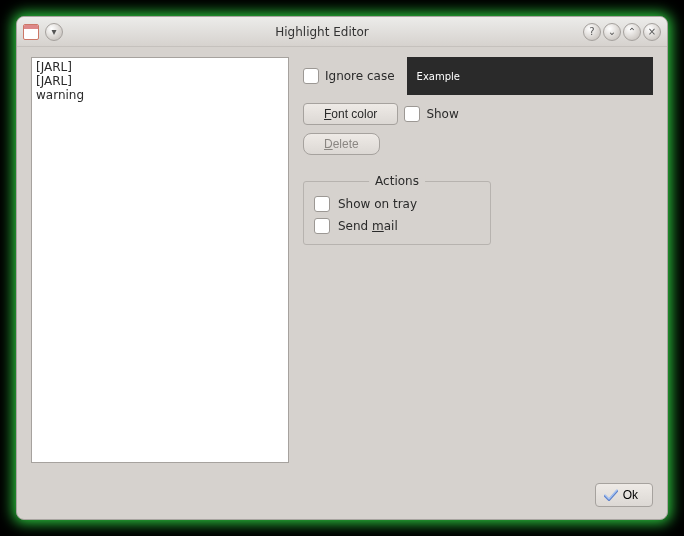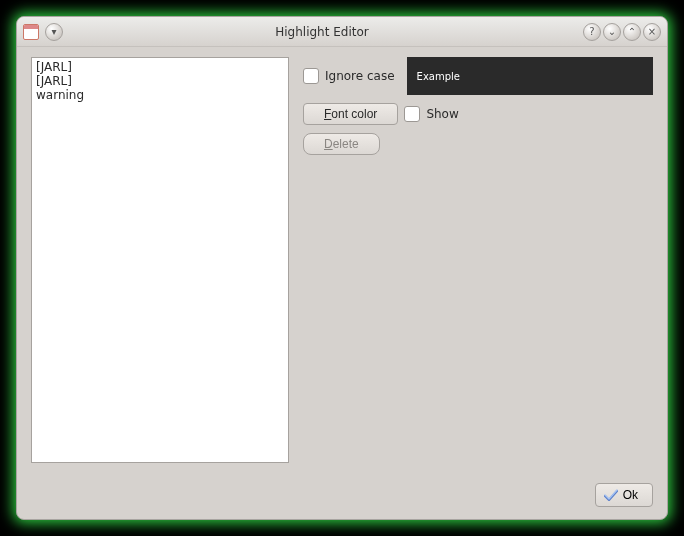--- a/index.html
+++ b/index.html
@@ -195,20 +195,31 @@
       <div class="row">
         <button class="btn"><span class="ul">F</span><span>ont color</span></button>
         <span class="checkbox"></span>
         <span class="cblabel">Show</span>
       </div>
 
       <div class="row">
         <button class="btn disabled"><span class="ul">D</span><span>elete</span></button>
       </div>
 
+      <div class="group">
+        <span class="group-title">Actions</span>
+        <div class="grow">
+          <span class="checkbox"></span>
+          <span class="cblabel">Show on tray</span>
+        </div>
+        <div class="grow">
+          <span class="checkbox"></span>
+          <span class="cblabel">Send <span style="text-decoration:underline">m</span>ail</span>
+        </div>
+      </div>
     </div>
   </div>
 
   <div class="footer">
     <button class="ok-btn">
       <span class="check-icon">
         <svg viewBox="0 0 14 12" width="14" height="12">
           <path d="M1 7 L5 11 L13 2" fill="none" stroke="#5b7fca" stroke-width="2.2" stroke-linecap="round" stroke-linejoin="round"></path>
           <path d="M1 6 L5 10 L13 1" fill="none" stroke="#a7c4f2" stroke-width="1.2" stroke-linecap="round" stroke-linejoin="round"></path>
         </svg>

